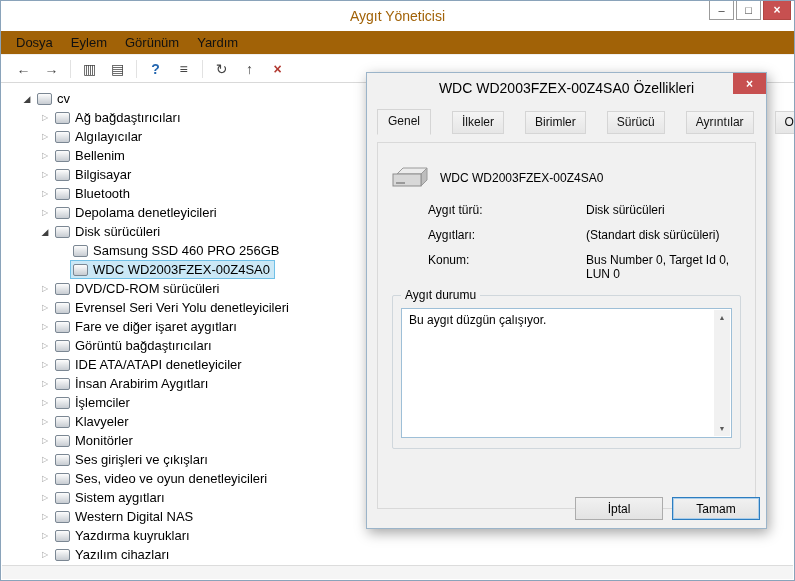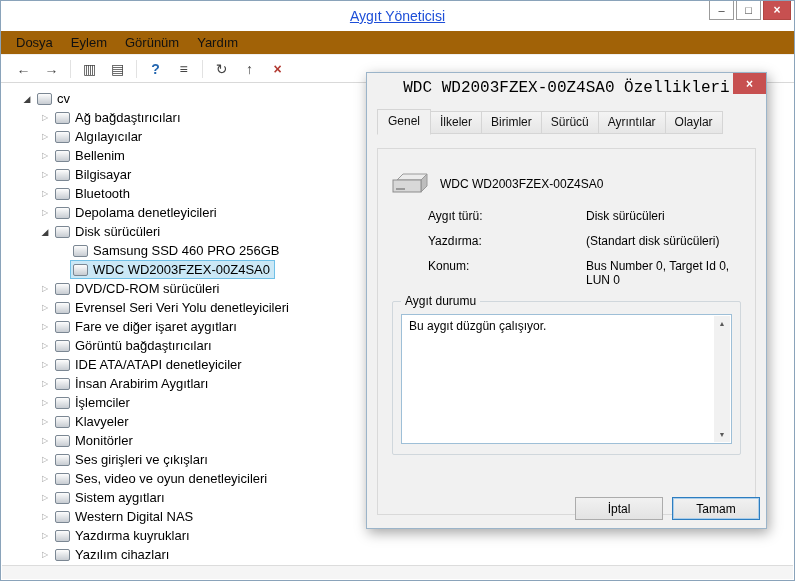--- a/index.html
+++ b/index.html
@@ -1,21 +1,21 @@
 <!DOCTYPE html>
 <html><head>
 <meta charset="utf-8">
 <style>
   * { margin:0; padding:0; box-sizing:border-box; }
   html,body { width:795px; height:581px; font-family:"Liberation Sans", sans-serif; background:#fff; }
   .window { position:absolute; left:0; top:0; width:795px; height:581px; border:1px solid #8aa3ba; background:#fff; overflow:hidden; }
 
   
   .titlebar { height:30px; position:relative; display:flex; align-items:center; justify-content:center; background:#fff; }
-  .title { font-size:14px; color:#1d4ed8;text-decoration:underline; }
+  .title { font-size:14px; color:#a16207; }
   .caption-buttons { position:absolute; top:0; right:3px; display:flex; }
   .cap-btn { width:25px; height:19px; display:flex; align-items:center; justify-content:center;
              font-size:11px; color:#333; background:#fff; border:1px solid #9b9b9b; border-top:none; cursor:default; }
   .cap-btn + .cap-btn { margin-left:2px; }
   .cap-btn.close { width:28px; background:#c75050; border-color:#b04642; color:#fff; font-size:12px; font-weight:bold; }
 
   
   .menubar { height:23px; display:flex; align-items:center; padding-left:6px; font-size:13px; background:#a16207; }
   .menu-item { padding:3px 9px; color:#111; cursor:default; }
 
@@ -40,25 +40,25 @@
   .tree-label { white-space:nowrap; }
 
   
   .statusbar { position:absolute; left:1px; right:1px; bottom:1px; height:14px;
                background:#f5f5f5; border-top:1px solid #dcdcdc; }
 
   
   .dialog { position:absolute; left:365px; top:71px; width:401px; height:457px; background:#f1f1f1;
             border:1px solid #9bb4c9; box-shadow:2px 4px 12px rgba(0,0,0,0.35); z-index:10; }
   .dlg-titlebar { height:29px; position:relative; display:flex; align-items:center; justify-content:center; }
-  .dlg-title { font-size:16px; color:#000;font-family:Liberation Mono, monospace; }
+  .dlg-title { font-size:14px; color:#000; }
   .dlg-close { position:absolute; top:0; right:0; width:33px; height:21px; background:#c75050;
                color:#fff; display:flex; align-items:center; justify-content:center; font-size:12px; font-weight:bold; }
 
-  .tabs { display:flex; margin:7px 10px 14px; position:relative; z-index:2; }
+  .tabs { display:flex; margin:7px 10px 8px; position:relative; z-index:2;gap:22px; }
   .tab { font-size:12px; padding:3px 9px 4px; margin-top:2px; margin-right:-1px; cursor:default;
          background:linear-gradient(#f4f4f4,#e6e6e6); border:1px solid #d5d5d5; color:#111; }
   .tab.active { margin-top:0; padding:4px 10px 5px; background:#f1f1f1; border-bottom:1px solid #f1f1f1;
                 margin-bottom:-1px; position:relative; z-index:3; }
 
   .tab-panel { position:relative; margin:0 10px; height:367px; border:1px solid #d9d9d9; background:#f1f1f1; }
 
   .device-header { display:flex; align-items:center; padding:22px 16px 12px 12px; }
   .device-name { margin-left:10px; font-size:12px; color:#000; }
 
@@ -349,21 +349,21 @@
         </svg>
         <span class="device-name">WDC WD2003FZEX-00Z4SA0</span>
       </div>
 
       <div class="fields">
           <div class="field-row">
             <span class="field-label">Aygıt türü:</span>
             <span class="field-value">Disk sürücüleri</span>
           </div>
           <div class="field-row">
-            <span class="field-label">Yazdırma:</span>
+            <span class="field-label">Aygıtları:</span>
             <span class="field-value">(Standart disk sürücüleri)</span>
           </div>
           <div class="field-row">
             <span class="field-label">Konum:</span>
             <span class="field-value">Bus Number 0, Target Id 0, LUN 0</span>
           </div>
         </div>
 
       <div class="groupbox">
         <span class="group-label">Aygıt durumu</span>

